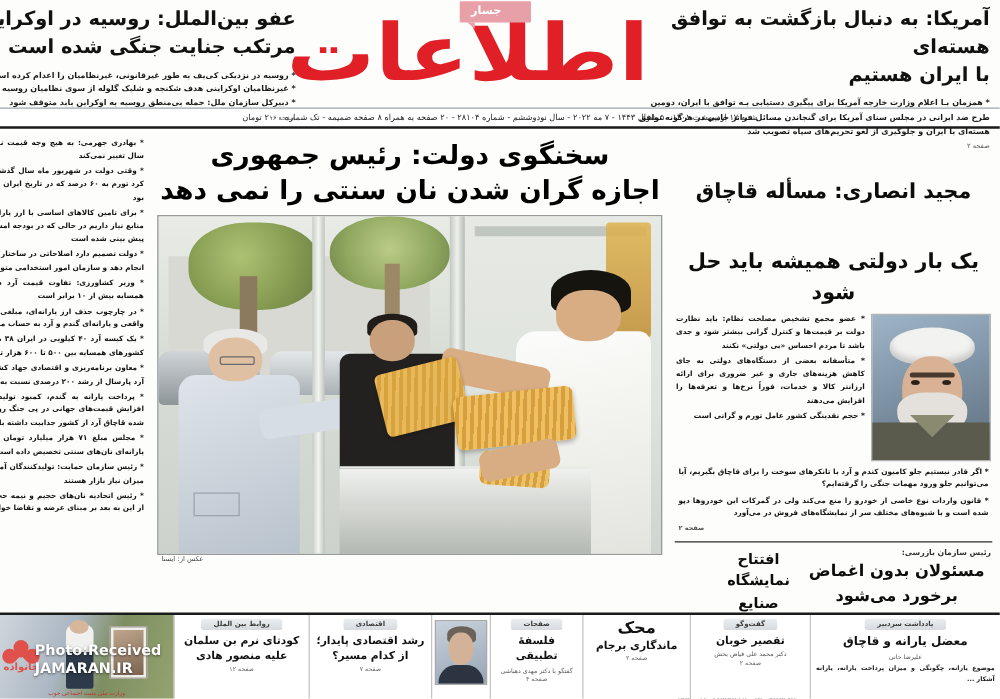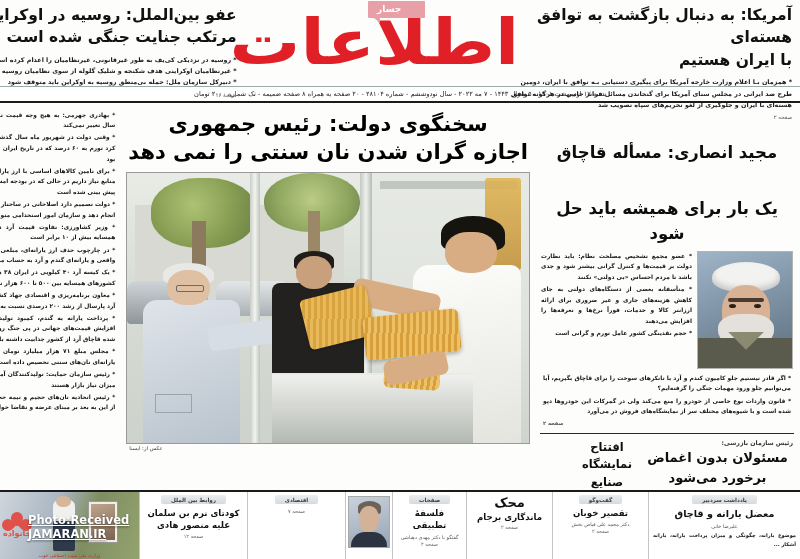--- a/index.html
+++ b/index.html
@@ -350,21 +350,20 @@
     position: absolute;
     left: 28px; top: 22px;
     color: #ffffff;
     font-size: 11.5px;
     font-weight: bold;
     line-height: 1.2;
     text-shadow: 0 1px 2px rgba(0,0,0,.55);
     direction: ltr; text-align: left;
     z-index: 6;
     pointer-events: none;
-    text-decoration: underline;
   }
   .wm-logo {
     position: absolute; left: 2px; top: 20px;
     width: 34px; height: 34px; z-index: 5;
     opacity: .92;
   }
   .wm-logo .petal {
     position:absolute; width:12px; height:12px; background:#e2473f; border-radius:50% 50% 50% 0;
   }
   .wm-logo .p1{ left:9px; top:0; transform:rotate(-45deg);}
@@ -439,21 +438,21 @@
   </div>
 
   <div class="date-rule">شنبه ۱۷ اردیبهشت ۱۴۰۱ - ۵ شوال ۱۴۴۳ - ۷ مه ۲۰۲۲ - سال نودوششم - شماره ۲۸۱۰۴ - ۲۰ صفحه به همراه ۸ صفحه ضمیمه - تک شماره ۲۰۰۰ تومان</div>
 
   <div class="body-grid">
 
     <div class="col col-left">
 
       <div class="lead-head">
         <span class="ln">مجید انصاری: مسأله قاچاق</span>
-        <span class="ln">یک بار برای همیشه باید حل شود</span>
+        <span class="ln">یک بار دولتی همیشه باید حل شود</span>
       </div>
 
       <div class="lead-wrap">
         <div class="portrait">
           <div class="turban"></div>
           <div class="face"></div>
           <div class="brow"></div>
           <div class="eyeL"></div>
           <div class="eyeR"></div>
           <div class="beard"></div>
@@ -616,20 +615,24 @@
     <div class="bs-cell" style="flex:0 0 46px;padding:4px 2px;">
       <div class="bs-thumb" style="width:42px;height:52px;">
         <div class="th-hair"></div>
         <div class="th-face"></div>
         <div class="th-shoulder"></div>
       </div>
     </div>
 
     <div class="bs-cell" style="flex:0 0 98px;">
       <div class="bs-tag">اقتصادی</div>
+      <div class="bs-title sm">
+        <span class="ln">رشد اقتصادی پایدار؛</span>
+        <span class="ln">از کدام مسیر؟</span>
+      </div>
       <div class="bs-page">صفحه ۷</div>
     </div>
 
     <div class="bs-cell" style="flex:0 0 108px;">
       <div class="bs-tag">روابط بین الملل</div>
       <div class="bs-title sm">
         <span class="ln">کودتای نرم بن سلمان</span>
         <span class="ln">علیه منصور هادی</span>
       </div>
       <div class="bs-page">صفحه ۱۲</div>

